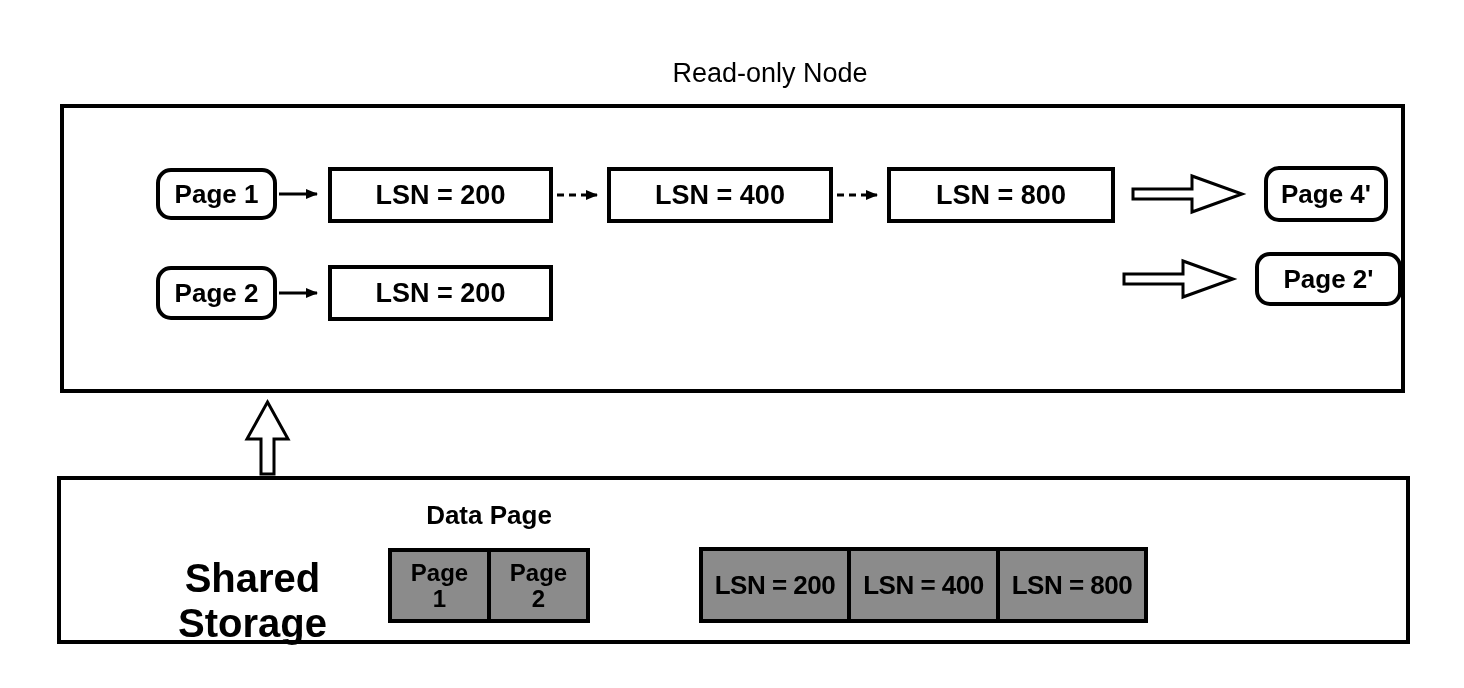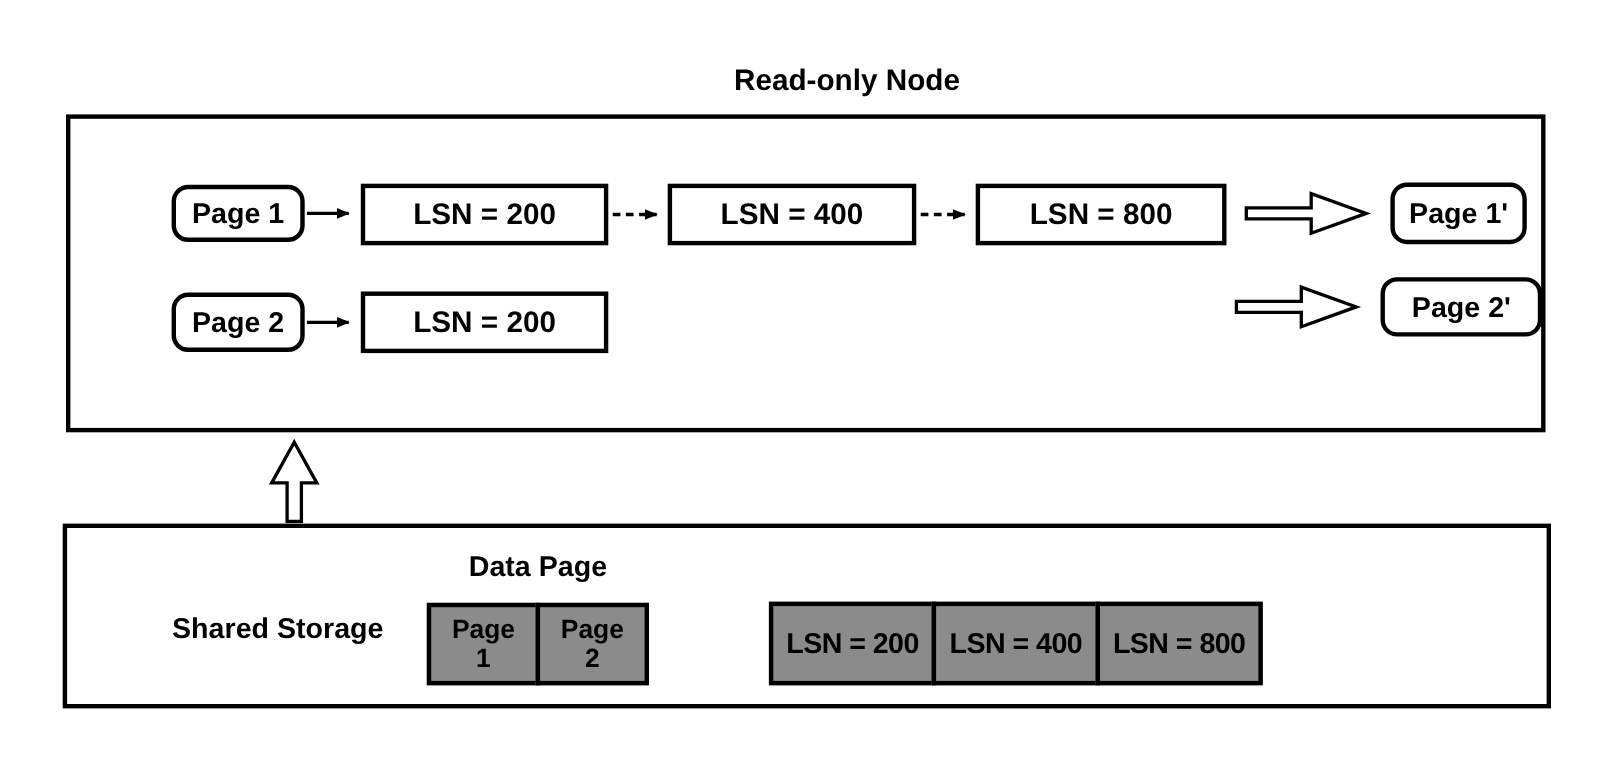--- a/index.html
+++ b/index.html
@@ -20,21 +20,21 @@
     display: flex;
     align-items: center;
     justify-content: center;
     text-align: center;
   }
   .diagram-title {
     position: absolute;
     left: 560px; top: 58px; width: 420px;
     text-align: center;
     font-size: 27px;
-    font-weight: 700;
+    font-weight: 400;
     letter-spacing: 0px;
   }
   .container-box {
     position: absolute;
     border: 4px solid #000;
     background: transparent;
     box-sizing: border-box;
   }
   .ro-box   { left: 60px;  top: 104px; width: 1345px; height: 289px; }
   .stor-box { left: 57px;  top: 476px; width: 1353px; height: 168px; }
@@ -58,21 +58,21 @@
   .section-label {
     position: absolute;
     text-align: center;
     font-size: 26px;
     font-weight: 700;
   }
   .shared-label {
     position: absolute;
     left: 115px; top: 556px; width: 275px;
     text-align: center;
-    font-size: 26px;
+    font-size: 40px;
     font-weight: 700;
   }
   .cell-row {
     position: absolute;
     display: flex;
   }
   .cell {
     border: 4px solid #000;
     background: var(--cell-fill, #8b8b8b);
     box-sizing: border-box;
@@ -120,21 +120,21 @@
 <div class="canvas">
 
   <div class="diagram-title">Read-only Node</div>
 
   <div class="container-box ro-box"></div>
 
   <div class="pill center-flex" style="left:156px; top:168px; width:121px; height:52px;">Page 1</div>
   <div class="lsn-box center-flex" style="left:328px; top:167px; width:225px; height:56px;">LSN = 200</div>
   <div class="lsn-box center-flex" style="left:607px; top:167px; width:226px; height:56px;">LSN = 400</div>
   <div class="lsn-box center-flex" style="left:887px; top:167px; width:228px; height:56px;">LSN = 800</div>
-  <div class="pill center-flex" style="left:1264px; top:166px; width:124px; height:56px;">Page 1'</div>
+  <div class="pill center-flex" style="left:1264px; top:166px; width:124px; height:56px;">Page 4'</div>
 
   <div class="pill center-flex" style="left:156px; top:266px; width:121px; height:54px;">Page 2</div>
   <div class="lsn-box center-flex" style="left:328px; top:265px; width:225px; height:56px;">LSN = 200</div>
   <div class="pill center-flex" style="left:1255px; top:252px; width:147px; height:54px;">Page 2'</div>
 
   <div class="container-box stor-box"></div>
 
   <div class="shared-label">Shared Storage</div>
 
   <div class="section-label" style="left:388px; top:500px; width:202px;">Data Page</div>

